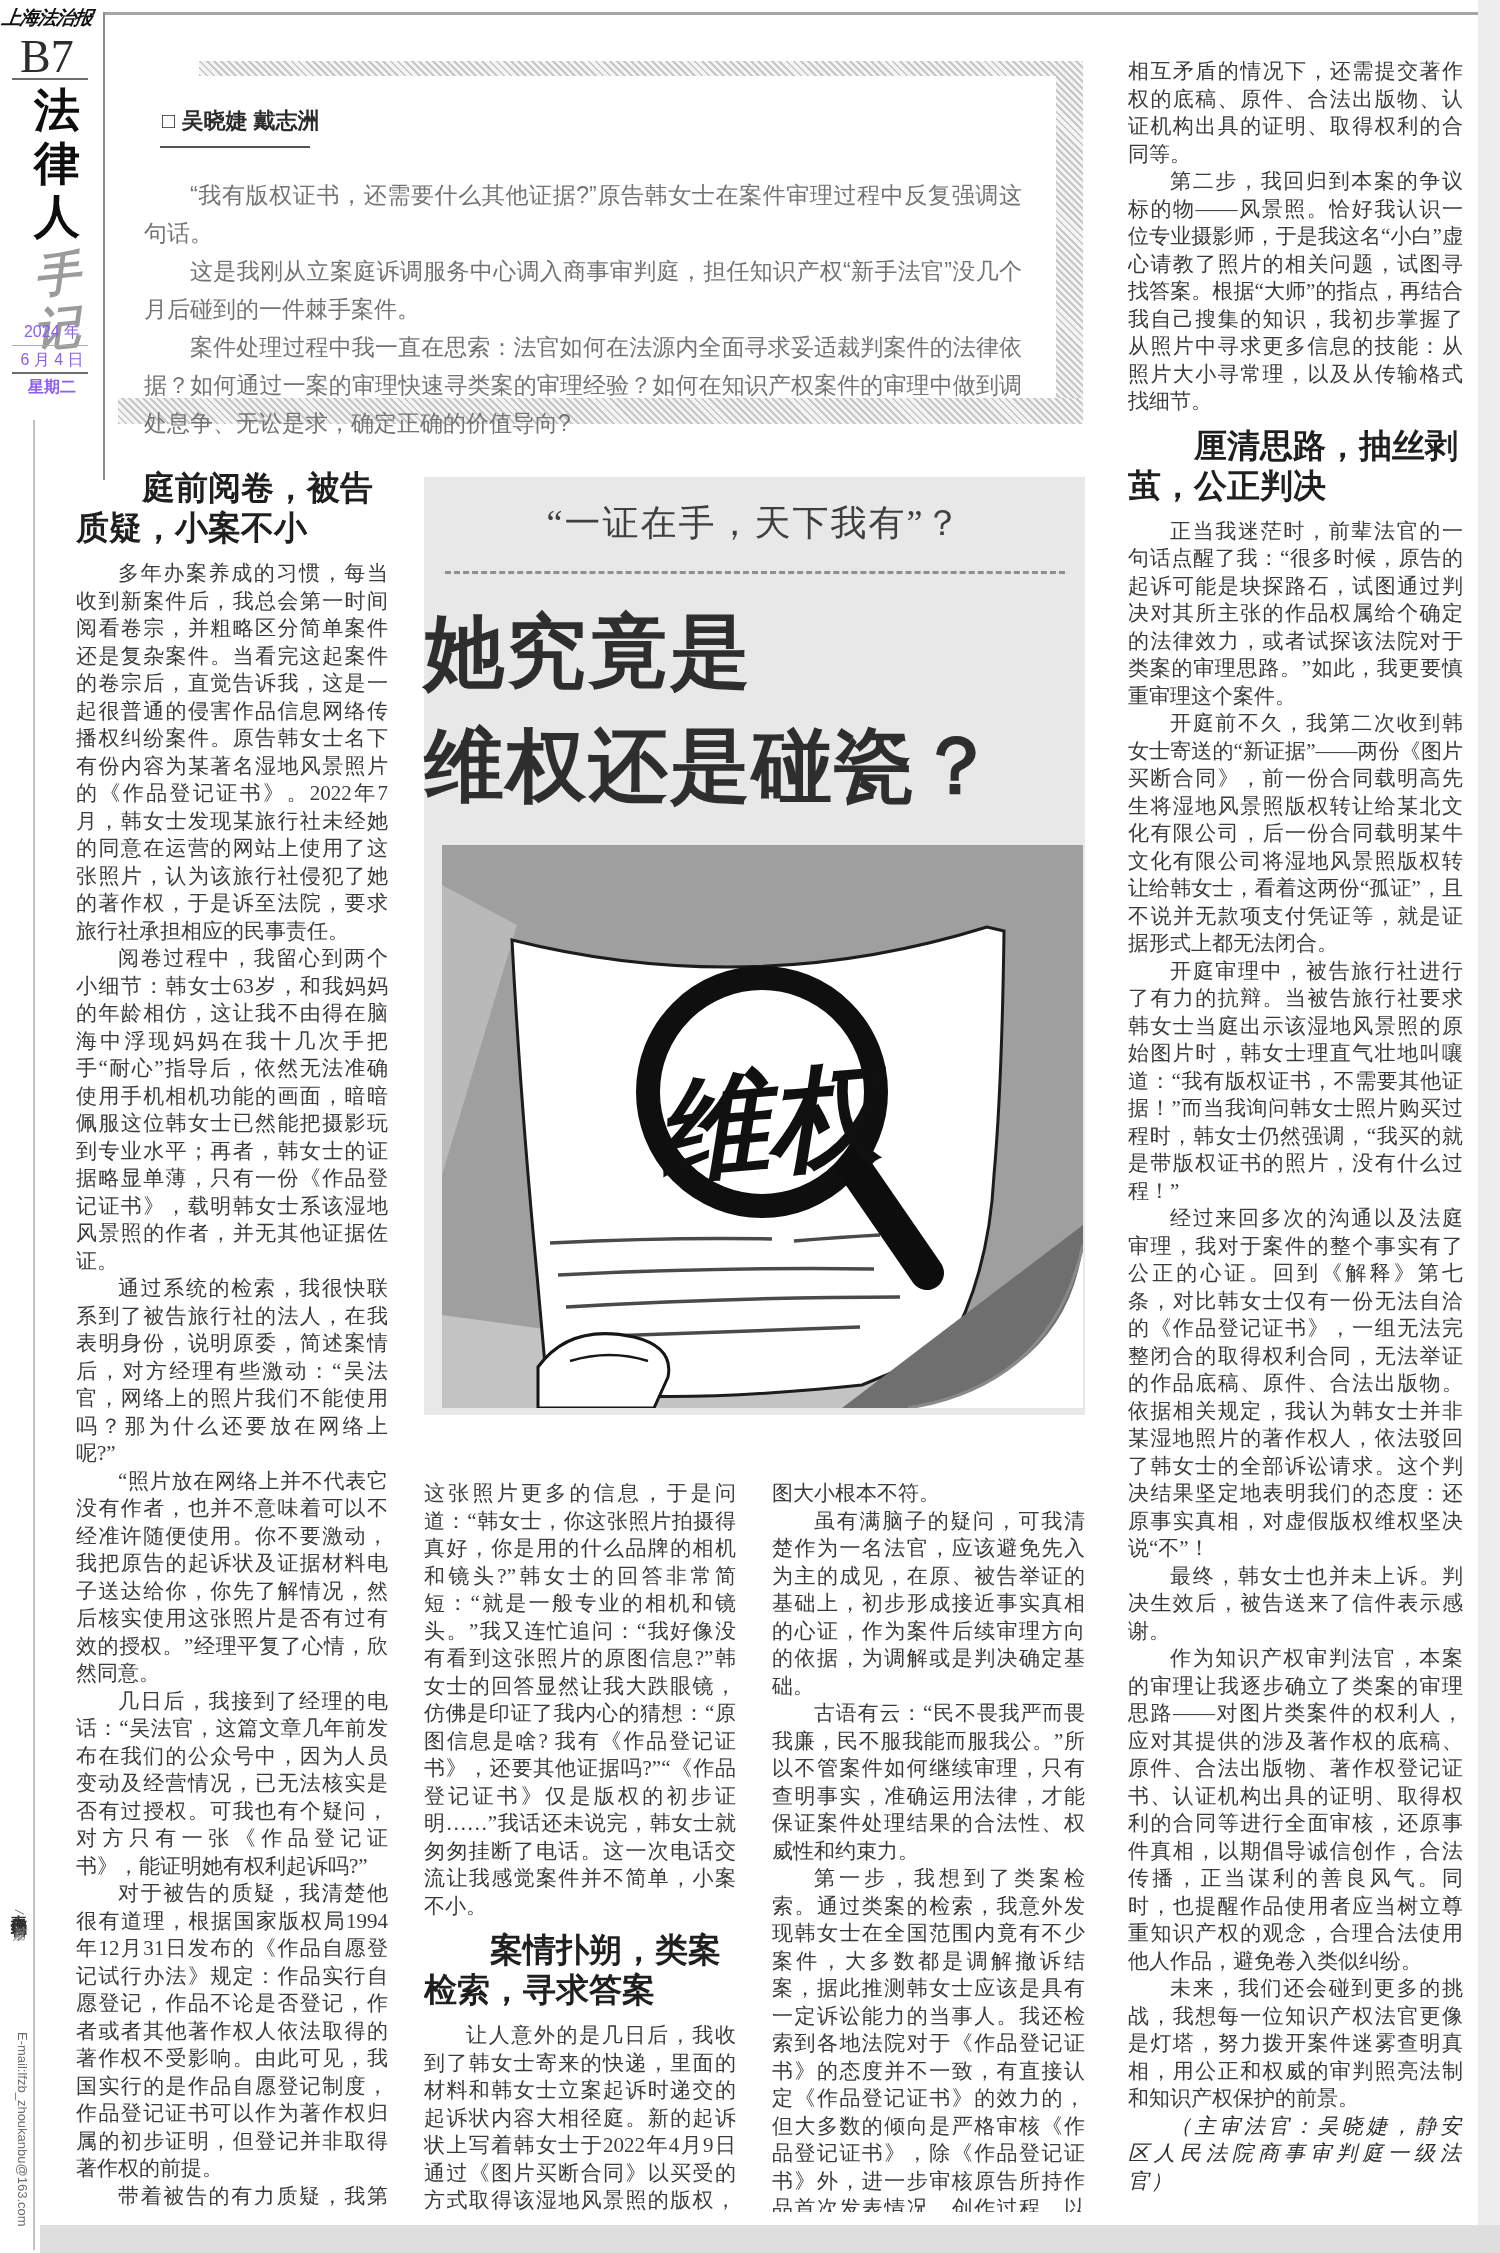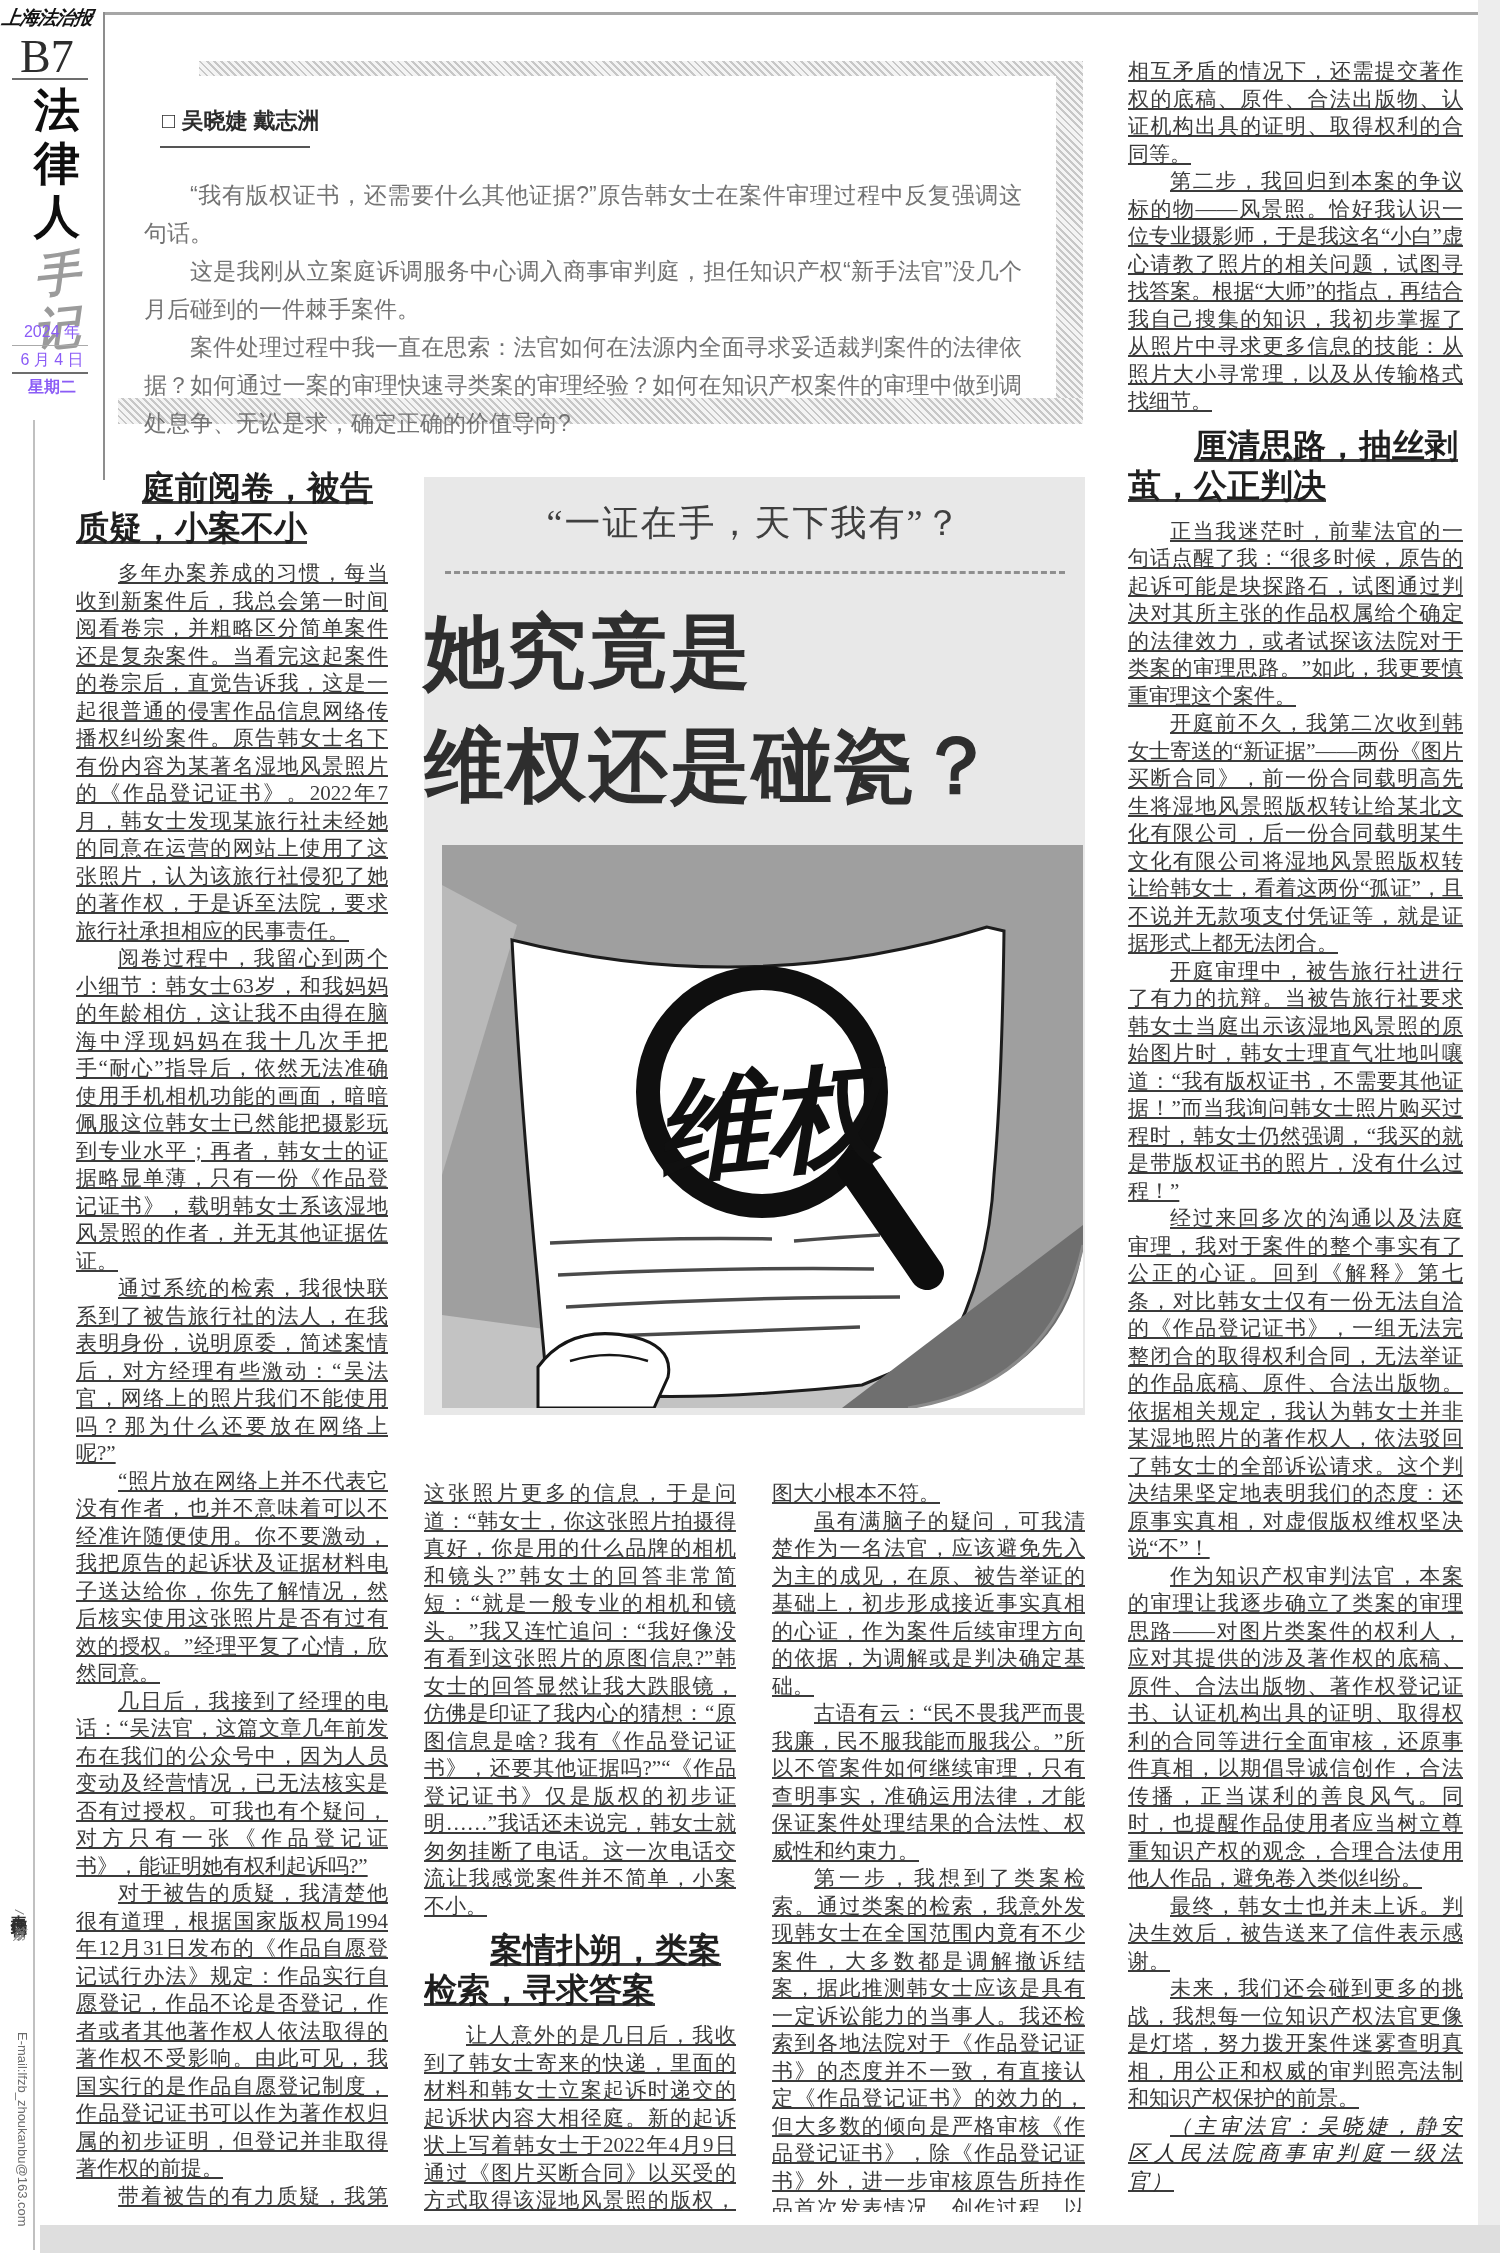--- a/index.html
+++ b/index.html
@@ -34,21 +34,21 @@
   
   .hatch{background:repeating-linear-gradient(45deg,#c7c7c7 0 2px,#f4f4f4 2px 5px);}
   .byline{left:162px;top:106px;font-family:"Liberation Sans","DejaVu Sans",sans-serif;
           font-size:22px;font-weight:700;color:#2b2b2b;}
   .byline-rule{left:160px;top:146px;width:150px;height:2px;background:#555;}
   .intro-text{left:144px;top:176px;width:878px;font-family:"Liberation Sans","DejaVu Sans",sans-serif;
               font-size:23px;line-height:38px;color:#737373;text-align:justify;}
   .intro-text p{margin:0;text-indent:2em;}
 
   
-  .col{overflow:hidden;text-align:justify;font-size:21px;line-height:27.5px;color:#3b3b3b;text-decoration:underline;}
+  .col{overflow:hidden;text-align:justify;font-size:21px;line-height:27.5px;color:#3b3b3b;}
   .col p{margin:0;text-indent:2em;}
   .col p.cont{text-indent:0;}
   .col-head{font-family:"Liberation Sans","DejaVu Sans",sans-serif;font-size:33px;font-weight:700;
             color:#1f1f1f;line-height:40px;text-indent:2em;text-align:left;margin:10px 0 12px 0;}
   .credit{font-style:italic;letter-spacing:2px;color:#2e2e2e;}
 
   
   .feature{left:424px;top:477px;width:661px;height:938px;background:#e8e8e8;}
   .quote{position:absolute;left:0;top:22px;width:100%;text-align:center;font-size:36px;
          color:#3f3f3f;letter-spacing:2px;}
@@ -163,17 +163,17 @@
 </div>
 
 <div class="abs col" style="left:1128px;top:58px;width:335px;height:2154px;">
   <p class="cont">相互矛盾的情况下，还需提交著作权的底稿、原件、合法出版物、认证机构出具的证明、取得权利的合同等。</p>
   <p>第二步，我回归到本案的争议标的物——风景照。恰好我认识一位专业摄影师，于是我这名“小白”虚心请教了照片的相关问题，试图寻找答案。根据“大师”的指点，再结合我自己搜集的知识，我初步掌握了从照片中寻求更多信息的技能：从照片大小寻常理，以及从传输格式找细节。</p>
   <div class="col-head">厘清思路，抽丝剥茧，公正判决</div>
   <p>正当我迷茫时，前辈法官的一句话点醒了我：“很多时候，原告的起诉可能是块探路石，试图通过判决对其所主张的作品权属给个确定的法律效力，或者试探该法院对于类案的审理思路。”如此，我更要慎重审理这个案件。</p>
   <p>开庭前不久，我第二次收到韩女士寄送的“新证据”——两份《图片买断合同》，前一份合同载明高先生将湿地风景照版权转让给某北文化有限公司，后一份合同载明某牛文化有限公司将湿地风景照版权转让给韩女士，看着这两份“孤证”，且不说并无款项支付凭证等，就是证据形式上都无法闭合。</p>
   <p>开庭审理中，被告旅行社进行了有力的抗辩。当被告旅行社要求韩女士当庭出示该湿地风景照的原始图片时，韩女士理直气壮地叫嚷道：“我有版权证书，不需要其他证据！”而当我询问韩女士照片购买过程时，韩女士仍然强调，“我买的就是带版权证书的照片，没有什么过程！”</p>
   <p>经过来回多次的沟通以及法庭审理，我对于案件的整个事实有了公正的心证。回到《解释》第七条，对比韩女士仅有一份无法自洽的《作品登记证书》，一组无法完整闭合的取得权利合同，无法举证的作品底稿、原件、合法出版物。依据相关规定，我认为韩女士并非某湿地照片的著作权人，依法驳回了韩女士的全部诉讼请求。这个判决结果坚定地表明我们的态度：还原事实真相，对虚假版权维权坚决说“不”！</p>
+  <p>最终，韩女士也并未上诉。判决生效后，被告送来了信件表示感谢。</p>
   <p>作为知识产权审判法官，本案的审理让我逐步确立了类案的审理思路——对图片类案件的权利人，应对其提供的涉及著作权的底稿、原件、合法出版物、著作权登记证书、认证机构出具的证明、取得权利的合同等进行全面审核，还原事件真相，以期倡导诚信创作，合法传播，正当谋利的善良风气。同时，也提醒作品使用者应当树立尊重知识产权的观念，合理合法使用他人作品，避免卷入类似纠纷。</p>
-  <p>最终，韩女士也并未上诉。判决生效后，被告送来了信件表示感谢。</p>
   <p>未来，我们还会碰到更多的挑战，我想每一位知识产权法官更像是灯塔，努力拨开案件迷雾查明真相，用公正和权威的审判照亮法制和知识产权保护的前景。</p>
   <p class="credit">（主审法官：吴晓婕，静安区人民法院商事审判庭一级法官）</p>
 </div>
 
 </body></html>

